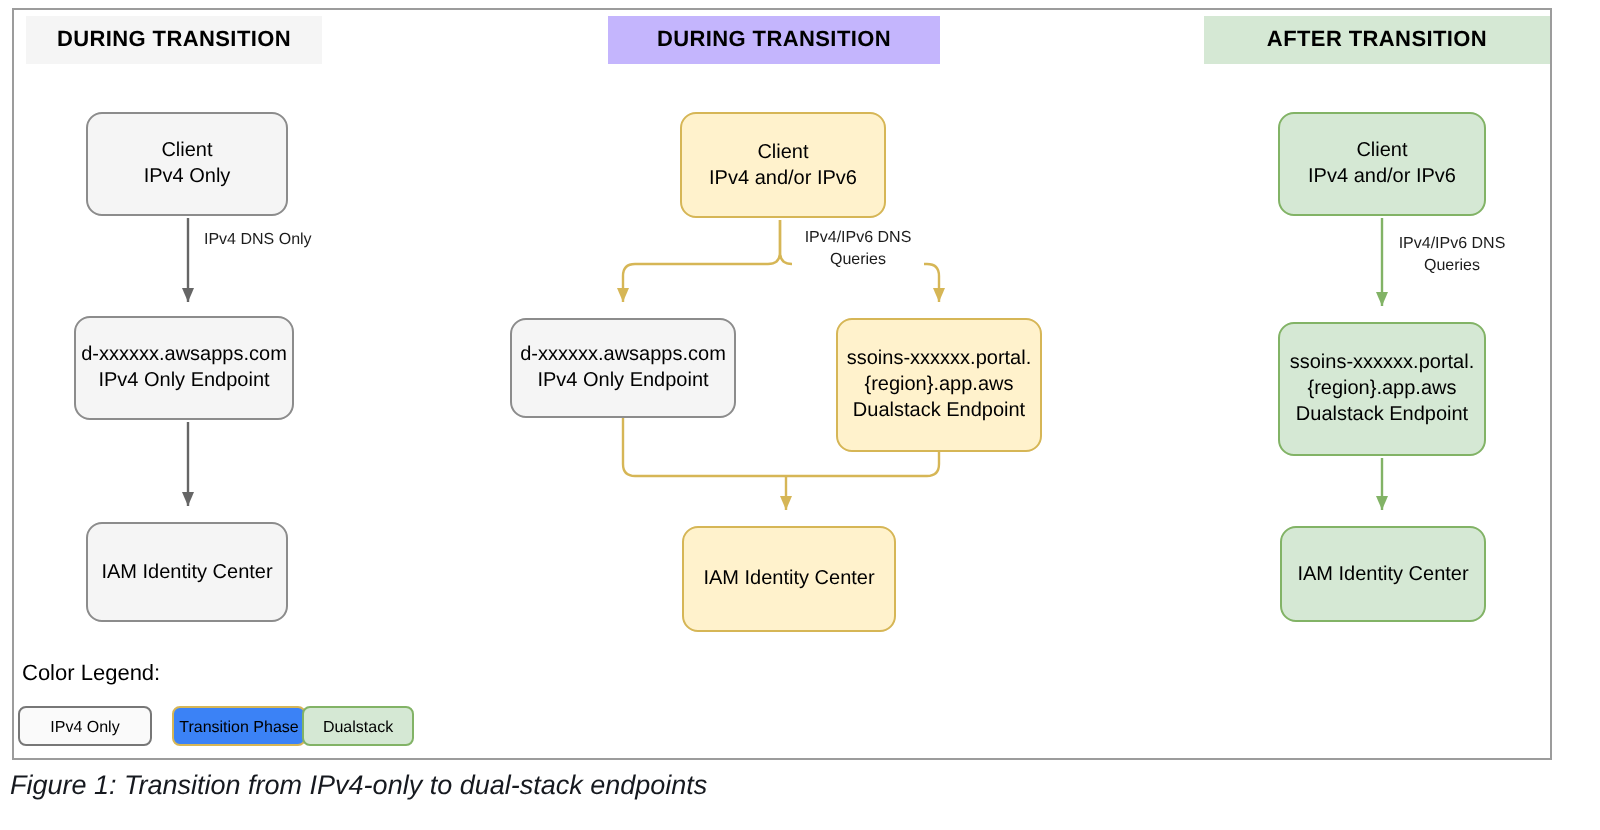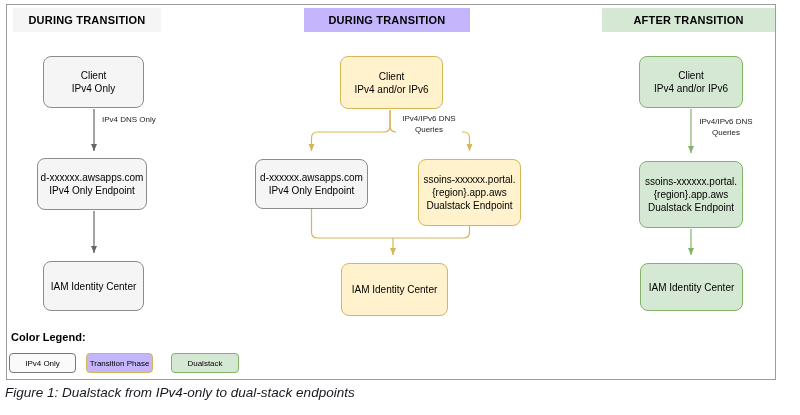--- a/index.html
+++ b/index.html
@@ -72,35 +72,35 @@
   .lbl-after  { left: 687px; top: 112px; width: 64px; text-align: center; }
 
   .arrows {
     position: absolute; left: 0; top: 0;
     pointer-events: none;
   }
 
   .legend-title {
     position: absolute;
     left: 4px; top: 326px;
-    font-weight: bold;
+    font-weight: normal;
     font-size: 11px;
   }
   .legend-chip {
     position: absolute;
     top: 348px; height: 20px;
     border: 1px solid #8c8c8c;
     border-radius: 4px;
     display: flex; align-items: center; justify-content: center;
     font-size: 8px;
     background: #fafafa;
   }
   .chip-ipv4       { left: 2px;   width: 67px; background: #fafafa; border-color: #777777; }
-  .chip-transition { left: 79px;  width: 67px; background: #c4b5fd; border-color: #d6b656; }
-  .chip-dualstack  { left: 164px; width: 68px; background: #d5e8d4; border-color: #82b366; }
+  .chip-transition { left: 79px;  width: 67px; background: #3b82f6; border-color: #d6b656; }
+  .chip-dualstack  { left: 144px; width: 56px; background: #d5e8d4; border-color: #82b366; }
 
   .figure-caption {
     position: absolute;
     left: 5px; top: 385px;
     font-style: italic;
     font-size: 13.5px;
     color: #16191f;
   }
 </style>
 </head>
@@ -167,13 +167,13 @@
   <div class="edge-label lbl-after">IPv4/IPv6 DNS
 Queries</div>
 
   <div class="legend-title">Color Legend:</div>
   <div class="legend-chip chip-ipv4">IPv4 Only</div>
   <div class="legend-chip chip-transition">Transition Phase</div>
   <div class="legend-chip chip-dualstack">Dualstack</div>
 
 </div>
 
-<div class="figure-caption">Figure 1: Dualstack from IPv4-only to dual-stack endpoints</div>
+<div class="figure-caption">Figure 1: Transition from IPv4-only to dual-stack endpoints</div>
 
 </body></html>

